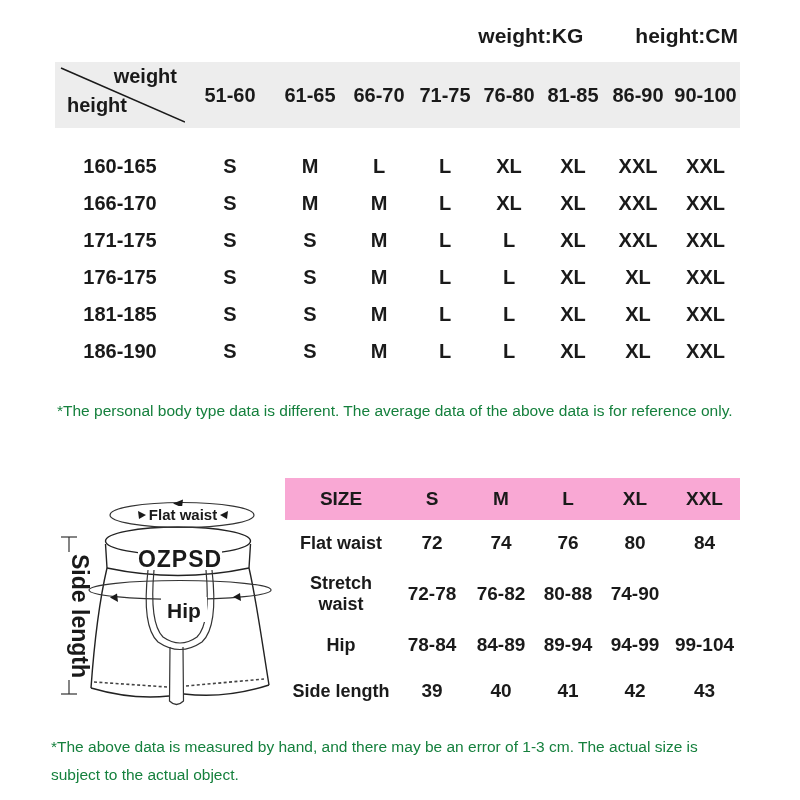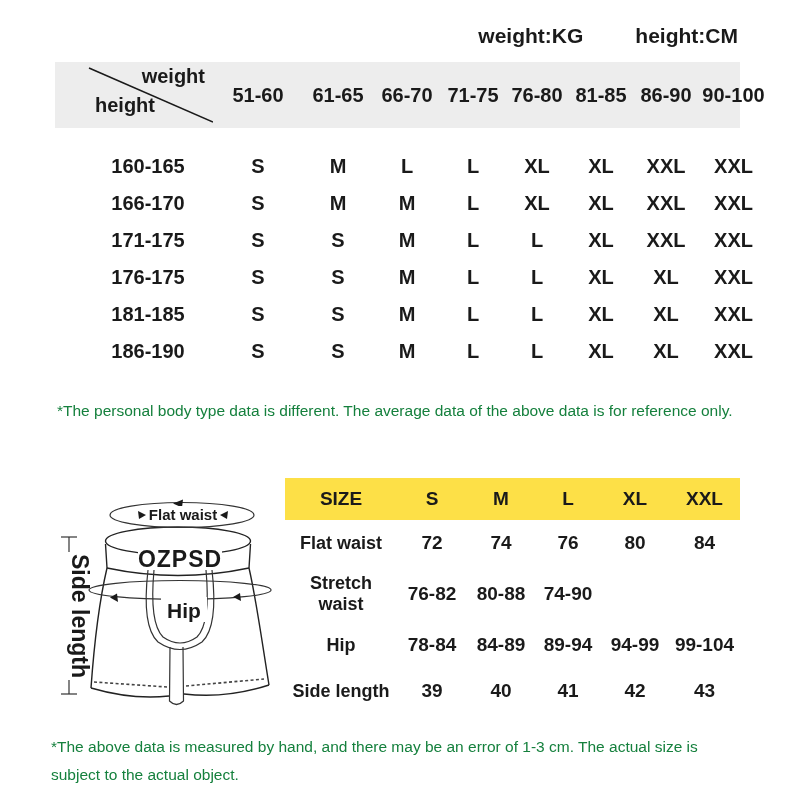--- a/index.html
+++ b/index.html
@@ -6,40 +6,40 @@
   html,body { background:#fff; }
   body { font-family:"Liberation Sans", sans-serif; color:#1a1a1a; }
   .page { position:relative; width:800px; height:800px; background:#fff; overflow:hidden; }
 
   
   .units { position:absolute; top:24px; right:62px; display:flex; gap:52px;
            font-size:21px; font-weight:700; }
 
   
   .fit-table { position:absolute; left:55px; top:62px; width:685px; }
-  .ftrow { display:grid; grid-template-columns:130px 90px 70px 68px 64px 64px 64px 66px 69px;padding-left:28px; }
+  .ftrow { display:grid; grid-template-columns:130px 90px 70px 68px 64px 64px 64px 66px 69px; }
   .ft-head { background:#ededed; height:66px; }
   .ft-head .cell { display:flex; align-items:center; justify-content:center;
                    font-size:20px; font-weight:600; }
   .ft-spacer { height:20px; }
   .ft-body .cell { height:37px; display:flex; align-items:center; justify-content:center;
                    font-size:20px; font-weight:700; }
   .corner { position:relative; height:66px; }
   .corner svg { position:absolute; inset:0; }
   .corner .w { position:absolute; top:3px; right:8px; font-size:20px; font-weight:600; }
   .corner .h { position:absolute; bottom:11px; left:12px; font-size:20px; font-weight:600; }
 
   .note { position:absolute; font-size:15.5px; font-weight:500; line-height:28px; color:#15803d; }
   .note1 { left:57px; top:397px; width:690px; }
   .note2 { left:51px; top:733px; width:690px; }
 
   
   .ms-table { position:absolute; left:285px; top:478px; width:455px; }
   .msrow { display:grid; grid-template-columns:112px 70px 68px 66px 68px 71px; }
-  .ms-head { background:#fde047; height:42px; }
+  .ms-head { background:#f9a8d4; height:42px; }
   .ms-head .cell { display:flex; align-items:center; justify-content:center;
                    font-size:19px; font-weight:600; }
   .ms-body .cell { display:flex; align-items:center; justify-content:center;
                    font-size:19px; font-weight:600; }
   .ms-body .label { font-weight:700; font-size:18px; text-align:center; }
   .r1,.r3,.r4 { height:46px; }
   .r2 { height:56px; }
   .r2 .label span { display:inline-block; max-width:78px; line-height:1.15; }
 
   
@@ -225,20 +225,21 @@
         <div class="cell">72</div>
         <div class="cell">74</div>
         <div class="cell">76</div>
         <div class="cell">80</div>
         <div class="cell">84</div>
       </div>
       <div class="msrow r2">
         <div class="cell label">
             <span>Stretch waist</span>
           </div>
+        <div class="cell">72-78</div>
         <div class="cell">76-82</div>
         <div class="cell">80-88</div>
         <div class="cell">74-90</div>
       </div>
       <div class="msrow r3">
         <div class="cell label">Hip</div>
         <div class="cell">78-84</div>
         <div class="cell">84-89</div>
         <div class="cell">89-94</div>
         <div class="cell">94-99</div>

